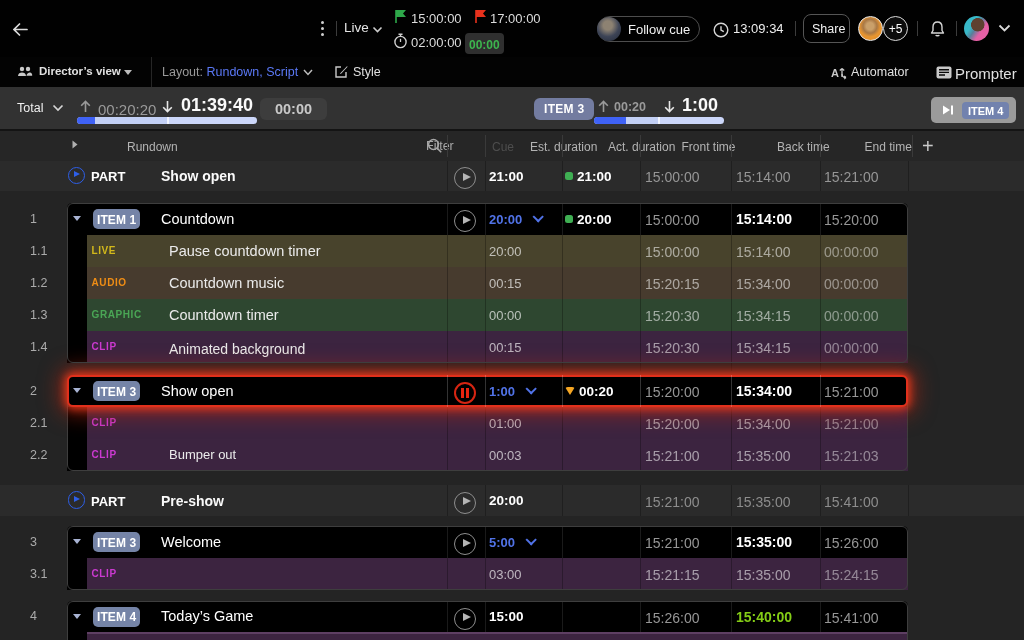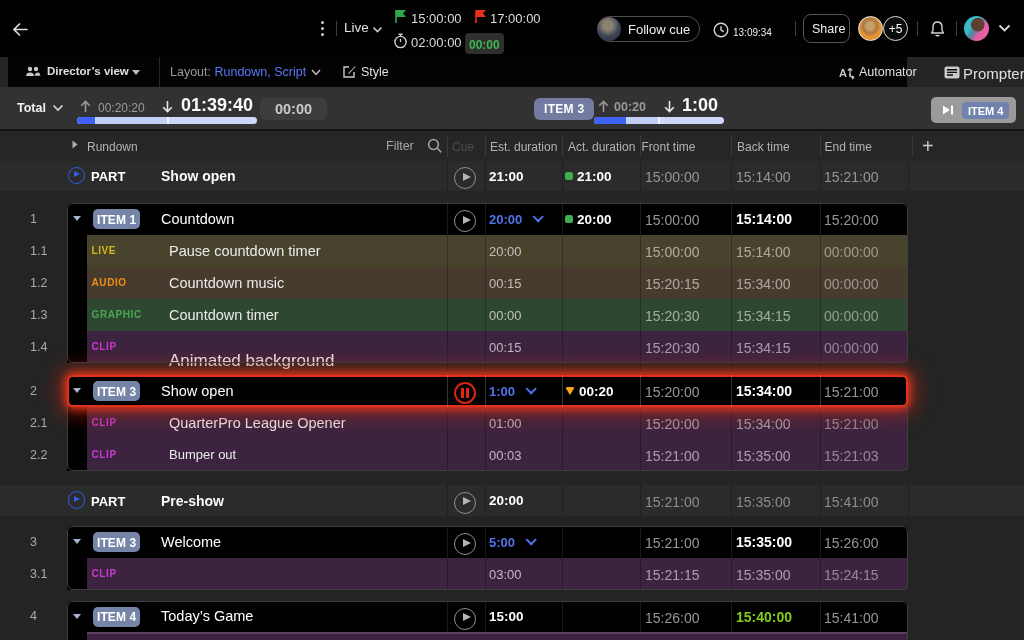--- a/index.html
+++ b/index.html
@@ -6,28 +6,28 @@
   html,body { width:1024px; height:640px; background:#242424; overflow:hidden;
     font-family:"Liberation Sans", sans-serif; }
   .abs { position:absolute; }
   #stage { position:relative; width:1024px; height:640px; }
 
   
   #topbar { position:absolute; left:0; top:0; width:1024px; height:57px; background:#010101; }
   #topbar .t { position:absolute; color:#e8e8e8; }
 
   
-  #bar2 { position:absolute; left:8px; top:57px; width:899px; height:30px; background:#030303; }
+  #bar2 { position:absolute; left:0; top:57px; width:1024px; height:30px; background:#030303; }
 
   
   #bar3 { position:absolute; left:0; top:87px; width:1024px; height:44px; background:#323232; border-bottom:2px solid #141414; }
 
   
   #thead { position:absolute; left:0; top:131px; width:1024px; height:30px; background:#262626; }
-  .hlab { position:absolute; top:8.5px; font-size:12px; color:#b3b3b3; }
+  .hlab { position:absolute; top:8.5px; font-size:12px; color:#b3b3b3;margin-left:40px; }
   .hdv { position:absolute; top:4px; width:1px; height:22px; background:#3a3a3a; }
 
   .row { position:absolute; left:0; width:1024px; }
   .part { background:#2b2b2b; height:30px; }
   .num { position:absolute; color:#ababab; font-size:12.5px; }
 
   .badge { display:inline-block; white-space:nowrap; background:#7584a7; color:#fff; font-weight:bold;
     font-size:12px; letter-spacing:.1px; padding:3.5px 4px 2.5px; border-radius:5px; }
   .tbadge { font-size:10px; font-weight:bold; letter-spacing:.6px; }
 
@@ -102,21 +102,21 @@
       <span style="font-size:12px;font-weight:bold;color:#3db54e">00:00</span>
     </div>
 
     <div class="abs" style="left:597px;top:16px;width:103px;height:26px;border:1px solid #4d4d4d;border-radius:13px;"></div>
     <div class="abs" style="left:597px;top:17px;width:24px;height:24px;border-radius:50%;background:radial-gradient(circle at 45% 35%, #8d8272 0 22%, #3d4456 55%, #232937 100%);"></div>
     <div class="t" style="left:628px;top:22px;font-size:13px;color:#f0f0f0">Follow cue</div>
     <svg class="abs" style="left:713px;top:22px" width="16" height="16" viewBox="0 0 16 16">
       <circle cx="8" cy="8" r="6.8" stroke="#d5d5d5" stroke-width="1.4" fill="none"></circle>
       <path d="M8 4.2 L8 8 L10.8 9.6" stroke="#d5d5d5" stroke-width="1.4" fill="none"></path>
     </svg>
-    <div class="t" style="left:733px;top:27px;font-size:10px;color:#ededed">13:09:34</div>
+    <div class="t" style="left:733px;top:21px;font-size:13px;color:#ededed">13:09:34</div>
     <div class="abs" style="left:795px;top:21px;width:1px;height:15px;background:#3c3c3c"></div>
     <div class="abs" style="left:803px;top:14px;width:47px;height:29px;border:1px solid #555;border-radius:8px;"></div>
     <div class="t" style="left:812px;top:22px;font-size:12.5px;color:#f0f0f0">Share</div>
     <div class="abs" style="left:858px;top:16px;width:25px;height:25px;border-radius:50%;border:1.5px solid #e8e8e8;background:radial-gradient(circle at 48% 40%, #caa06a 0 20%, #a97845 38%, #e8952f 58%, #e08c28 100%);"></div>
     <div class="abs" style="left:883px;top:16px;width:25px;height:25px;border-radius:50%;border:1.5px solid #d8d8d8;background:#0c0c0c;color:#fff;font-size:12px;display:flex;align-items:center;justify-content:center;">+5</div>
     <div class="abs" style="left:917px;top:21px;width:1px;height:15px;background:#3c3c3c"></div>
     <svg class="abs" style="left:929px;top:20px" width="17" height="18" viewBox="0 0 17 18">
       <path d="M8.5 2 C5.6 2 4 4.2 4 7 L4 10.5 L2.5 13 L14.5 13 L13 10.5 L13 7 C13 4.2 11.4 2 8.5 2 Z" stroke="#d5d5d5" stroke-width="1.4" fill="none" stroke-linejoin="round"></path>
       <path d="M6.8 15 C7.2 16 9.8 16 10.2 15" stroke="#d5d5d5" stroke-width="1.4" fill="none"></path>
     </svg>
@@ -156,28 +156,28 @@
     </div>
     <div class="abs" style="left:851px;top:8px;font-size:12.5px;color:#e0e0e0">Automator</div>
     <svg class="abs" style="left:936px;top:9px" width="16" height="13" viewBox="0 0 16 13">
       <rect x="0.5" y="0.5" width="15" height="12" rx="2" fill="#c9c9c9"></rect>
       <path d="M3 3.8 L13 3.8 M3 6.4 L13 6.4 M3 9 L9 9" stroke="#0a0a0a" stroke-width="1.4"></path>
     </svg>
     <div class="abs" style="left:955px;top:8px;font-size:15px;color:#e0e0e0">Prompter</div>
   </div>
 
   <div id="bar3">
-    <div class="abs" style="left:17px;top:14px;font-size:12.5px;font-weight:bold;color:#f0f0f0">Total</div>
+    <div class="abs" style="left:17px;top:14px;font-size:12.5px;font-weight:normal;color:#f0f0f0">Total</div>
     <svg class="abs" style="left:52px;top:17px" width="12" height="8" viewBox="0 0 12 8">
       <path d="M1.5 1.5 L6 6 L10.5 1.5" stroke="#d5d5d5" stroke-width="1.7" fill="none"></path>
     </svg>
     <svg class="abs" style="left:79px;top:13px" width="13" height="13" viewBox="0 0 12 13">
         <path d="M6 12 L6 1.5 M1.7 5.8 L6 1.5 L10.3 5.8" stroke="#9a9a9a" stroke-width="1.6" fill="none"></path>
       </svg>
-    <div class="abs" style="left:98px;top:13.5px;font-size:12px;color:#9a9a9a">00:20:20</div>
+    <div class="abs" style="left:98px;top:13.5px;font-size:15px;color:#9a9a9a">00:20:20</div>
     <svg class="abs" style="left:161px;top:13px" width="13" height="13" viewBox="0 0 12 13">
         <path d="M6 1 L6 11.5 M1.7 7.2 L6 11.5 L10.3 7.2" stroke="#e8e8e8" stroke-width="1.6" fill="none"></path>
       </svg>
     <div class="abs" style="left:181px;top:8px;font-size:18px;font-weight:bold;color:#fafafa">01:39:40</div>
     <div class="abs" style="left:260px;top:11px;width:67px;height:22px;background:#3d3d3d;border-radius:6px;display:flex;align-items:center;justify-content:center;font-size:14.5px;font-weight:bold;color:#c9c9c9">00:00</div>
     <div class="abs" style="left:77px;top:30px;width:180px;height:7px;border-radius:3.5px;overflow:hidden;background:#ccd7fa">
       <div class="abs" style="left:0;top:0;width:18px;height:7px;background:#3f62f6"></div>
       <div class="abs" style="left:18px;top:0;width:72px;height:7px;background:#c3d0f5"></div>
       <div class="abs" style="left:90px;top:0;width:2px;height:7px;background:#f2f5fe"></div>
     </div>
@@ -323,21 +323,21 @@
         <div class="dv" style="left:639.5px"></div>
       <div class="dv" style="left:730.5px"></div>
         <div class="dv" style="left:819.5px"></div>
     </div>
 
     <div class="row" style="top:331px;height:40px">
       <div class="num" style="left:30px;top:9px">1.4</div>
       <div class="abs" style="left:67px;top:0;width:19.5px;height:32px;background:#000"></div>
       <div class="abs" style="left:86.5px;top:0;width:821.5px;height:32px;background:#3c2440"></div>
       <div class="tbadge abs" style="left:91.5px;top:10px;color:#cb3ad0">CLIP</div>
-      <div class="abs" style="left:169px;top:20px;font-size:17px;color:#ebebeb">Animated background</div>
+      <div class="abs" style="left:169px;top:10px;font-size:14px;color:#ebebeb">Animated background</div>
       <div class="est" style="top:8.5px;color:rgba(255,255,255,.66)">00:15</div>
       <div class="ft" style="top:9px;color:rgba(255,255,255,.55)">15:20:30</div>
       <div class="bt" style="top:9px;color:rgba(255,255,255,.55)">15:34:15</div>
       <div class="et" style="top:9px;color:rgba(255,255,255,.45)">00:00:00</div>
       <div class="dv" style="left:447px"></div>
         <div class="dv" style="left:484.5px"></div>
       <div class="dv" style="left:561.5px"></div>
         <div class="dv" style="left:639.5px"></div>
       <div class="dv" style="left:730.5px"></div>
         <div class="dv" style="left:819.5px"></div>
@@ -361,21 +361,20 @@
       <div class="ft" style="top:9px">15:20:00</div>
       <div class="bt" style="top:8px;font-weight:bold;color:#fff">15:34:00</div>
       <div class="et" style="top:9px">15:21:00</div>
     </div>
 
     <div class="row" style="top:407px;height:32px">
       <div class="num" style="left:30px;top:9px">2.1</div>
       <div class="abs" style="left:67px;top:0;width:19.5px;height:32px;background:#000"></div>
       <div class="abs" style="left:86.5px;top:0;width:821.5px;height:32px;background:#3c2440"></div>
       <div class="tbadge abs" style="left:91.5px;top:10px;color:#cb3ad0">CLIP</div>
-      <div class="abs" style="left:169px;top:7.5px;font-size:14.5px;color:#ebebeb">QuarterPro League Opener</div>
       <div class="est" style="top:8.5px;color:rgba(255,255,255,.66)">01:00</div>
       <div class="ft" style="top:9px;color:rgba(255,255,255,.55)">15:20:00</div>
       <div class="bt" style="top:9px;color:rgba(255,255,255,.55)">15:34:00</div>
       <div class="et" style="top:9px;color:rgba(255,255,255,.45)">15:21:00</div>
       <div class="dv" style="left:447px"></div>
         <div class="dv" style="left:484.5px"></div>
       <div class="dv" style="left:561.5px"></div>
         <div class="dv" style="left:639.5px"></div>
       <div class="dv" style="left:730.5px"></div>
         <div class="dv" style="left:819.5px"></div>

